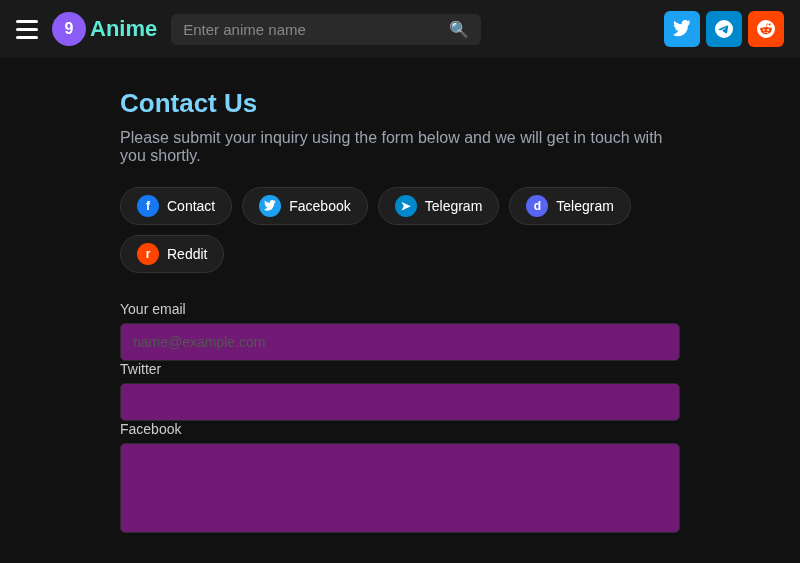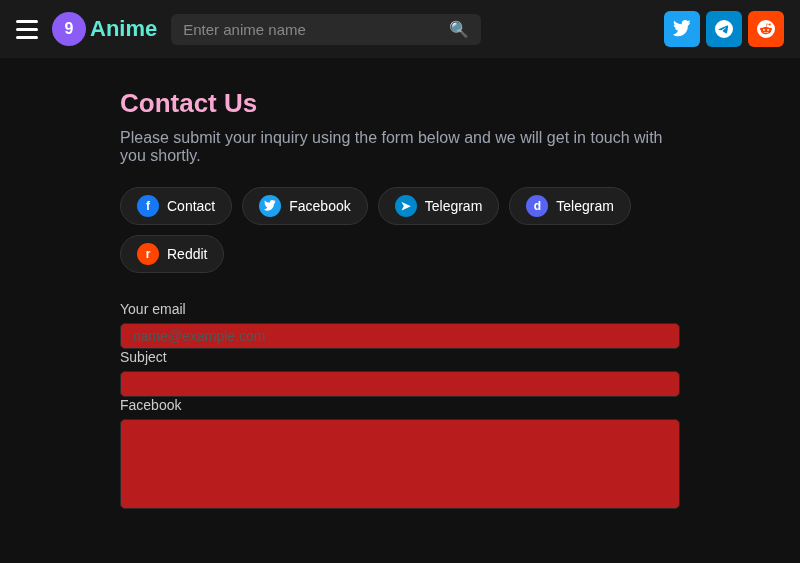--- a/index.html
+++ b/index.html
@@ -111,21 +111,21 @@
     .reddit-btn { background: #ff4500; }
 
     
     main {
       padding: 30px 120px 40px 120px;
     }
 
     h1 {
       font-size: 26px;
       font-weight: bold;
-      color: #f9a8d4;
+      color: #7dd3fc;
       margin-bottom: 10px;
     }
 
     .subtitle {
       color: #9ca3af;
       font-size: 16px;
       margin-bottom: 22px;
     }
 
     .social-links {
@@ -168,26 +168,26 @@
     }
     .form-group label {
       display: block;
       font-size: 14px;
       color: #cccccc;
       margin-bottom: 6px;
     }
     .form-group input,
     .form-group textarea {
       width: 100%;
-      background: #b91c1c;
+      background: #701a75;
       border: 1px solid #2a2a2a;
       border-radius: 5px;
       color: #cccccc;
       font-size: 14px;
-      padding: 4px 12px;
+      padding: 10px 12px;
       outline: none;
       font-family: Arial, sans-serif;
       resize: none;
     }
     .form-group input::placeholder {
       color: #555555;
     }
     .form-group textarea {
       height: 90px;
     }
@@ -263,21 +263,21 @@
       <span>Reddit</span>
     </button>
   </div>
 
   <div class="form-group">
     <label>Your email</label>
     <input type="email" placeholder="name@example.com" style="">
   </div>
 
   <div class="form-group">
-    <label>Subject</label>
+    <label>Twitter</label>
     <input type="text" style="">
   </div>
 
   <div class="form-group">
     <label>Facebook</label>
     <textarea style=""></textarea>
   </div>
 
 </main>
 

